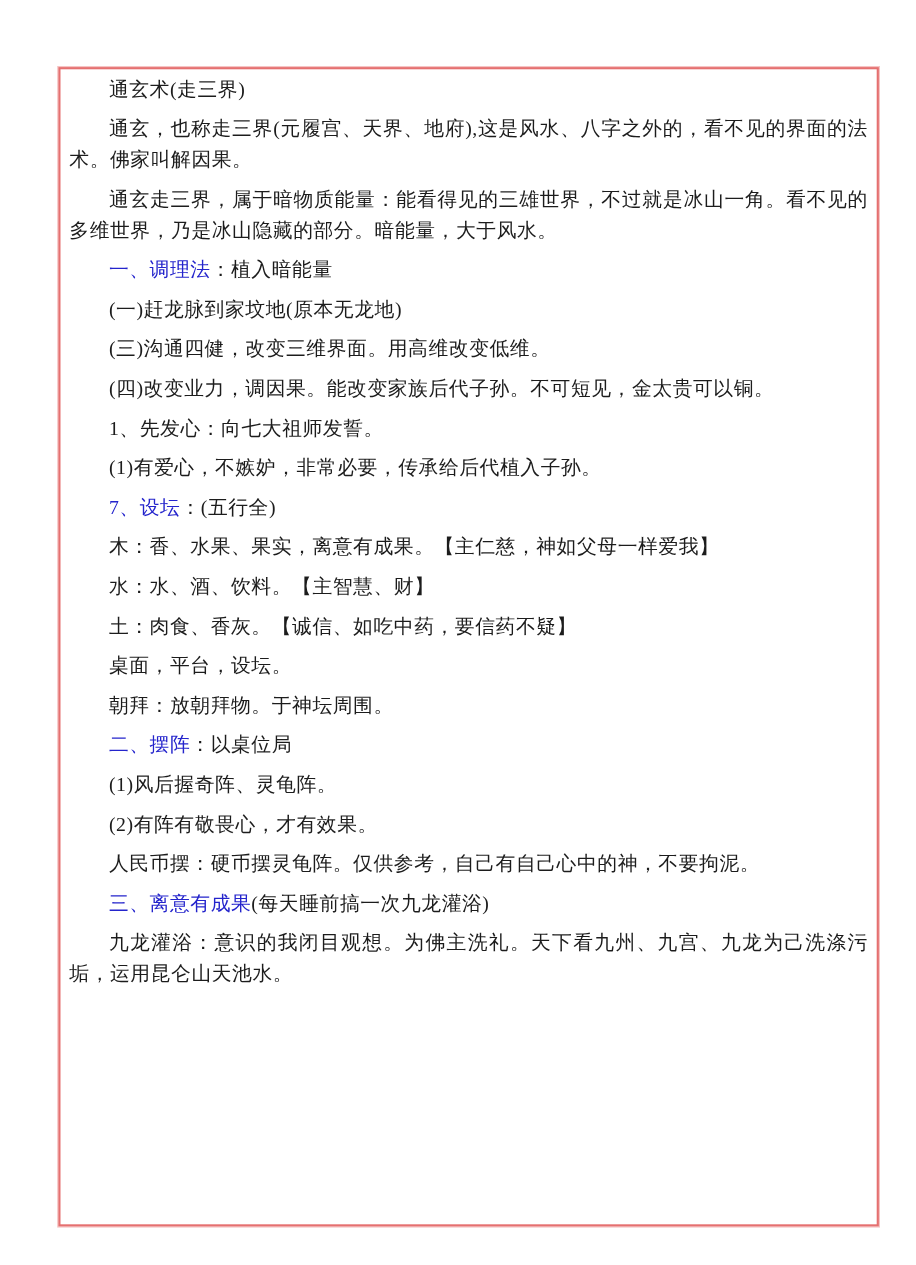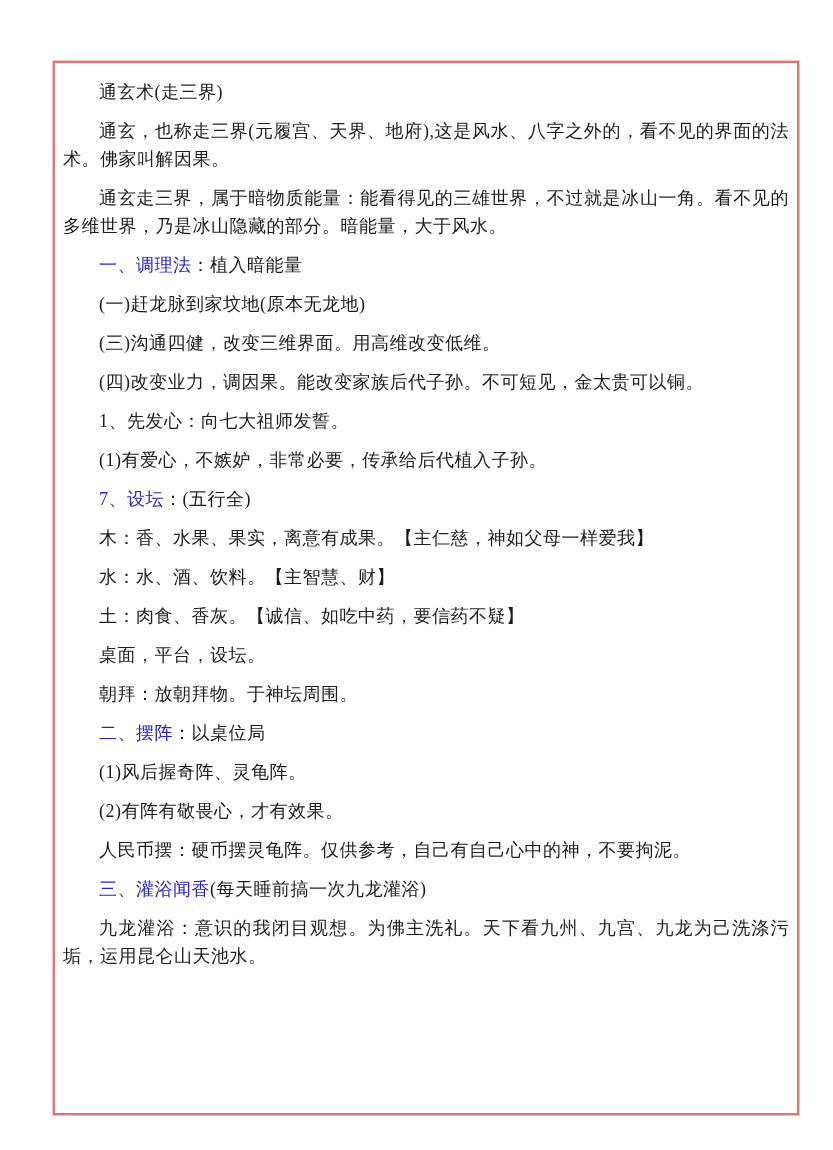--- a/index.html
+++ b/index.html
@@ -27,21 +27,21 @@
     width: 746px;
     height: 1054px;
     box-sizing: border-box;
     border: 2px solid var(--border-color, #e57070);
     box-shadow: 0 0 0 1px #f6c4c4;
     background: #ffffff;
     padding: 4px 8px 0 8px;
     overflow: hidden;
   }
   .doc-body p.para {
-    margin: 11px 0 8px 0;
+    margin: 0 0 8px 0;
     font-size: 18px;
     line-height: 28px;
     color: var(--text-color, #1c1c1c);
     text-indent: 2em;
     letter-spacing: 0.5px;
     text-align: justify;
     text-justify: inter-ideograph;
   }
   .doc-body p.para span.blue {
     color: var(--heading-blue, #2424cc);
@@ -65,17 +65,17 @@
         <p class="para"><span class="blue">7、设坛</span><span>：(五行全)</span></p>
         <p class="para"><span>木：香、水果、果实，离意有成果。【主仁慈，神如父母一样爱我】</span></p>
         <p class="para"><span>水：水、酒、饮料。【主智慧、财】</span></p>
         <p class="para"><span>土：肉食、香灰。【诚信、如吃中药，要信药不疑】</span></p>
         <p class="para"><span>桌面，平台，设坛。</span></p>
         <p class="para"><span>朝拜：放朝拜物。于神坛周围。</span></p>
         <p class="para"><span class="blue">二、摆阵</span><span>：以桌位局</span></p>
         <p class="para"><span>(1)风后握奇阵、灵龟阵。</span></p>
         <p class="para"><span>(2)有阵有敬畏心，才有效果。</span></p>
         <p class="para"><span>人民币摆：硬币摆灵龟阵。仅供参考，自己有自己心中的神，不要拘泥。</span></p>
-        <p class="para"><span class="blue">三、灌浴闻香</span><span>(每天睡前搞一次九龙灌浴)</span></p>
+        <p class="para"><span class="blue">三、离意有成果</span><span>(每天睡前搞一次九龙灌浴)</span></p>
         <p class="para"><span>九龙灌浴：意识的我闭目观想。为佛主洗礼。天下看九州、九宫、九龙为己洗涤污垢，运用昆仑山天池水。</span></p>
       </div>
   </div>
 </div>
 
 </body></html>

